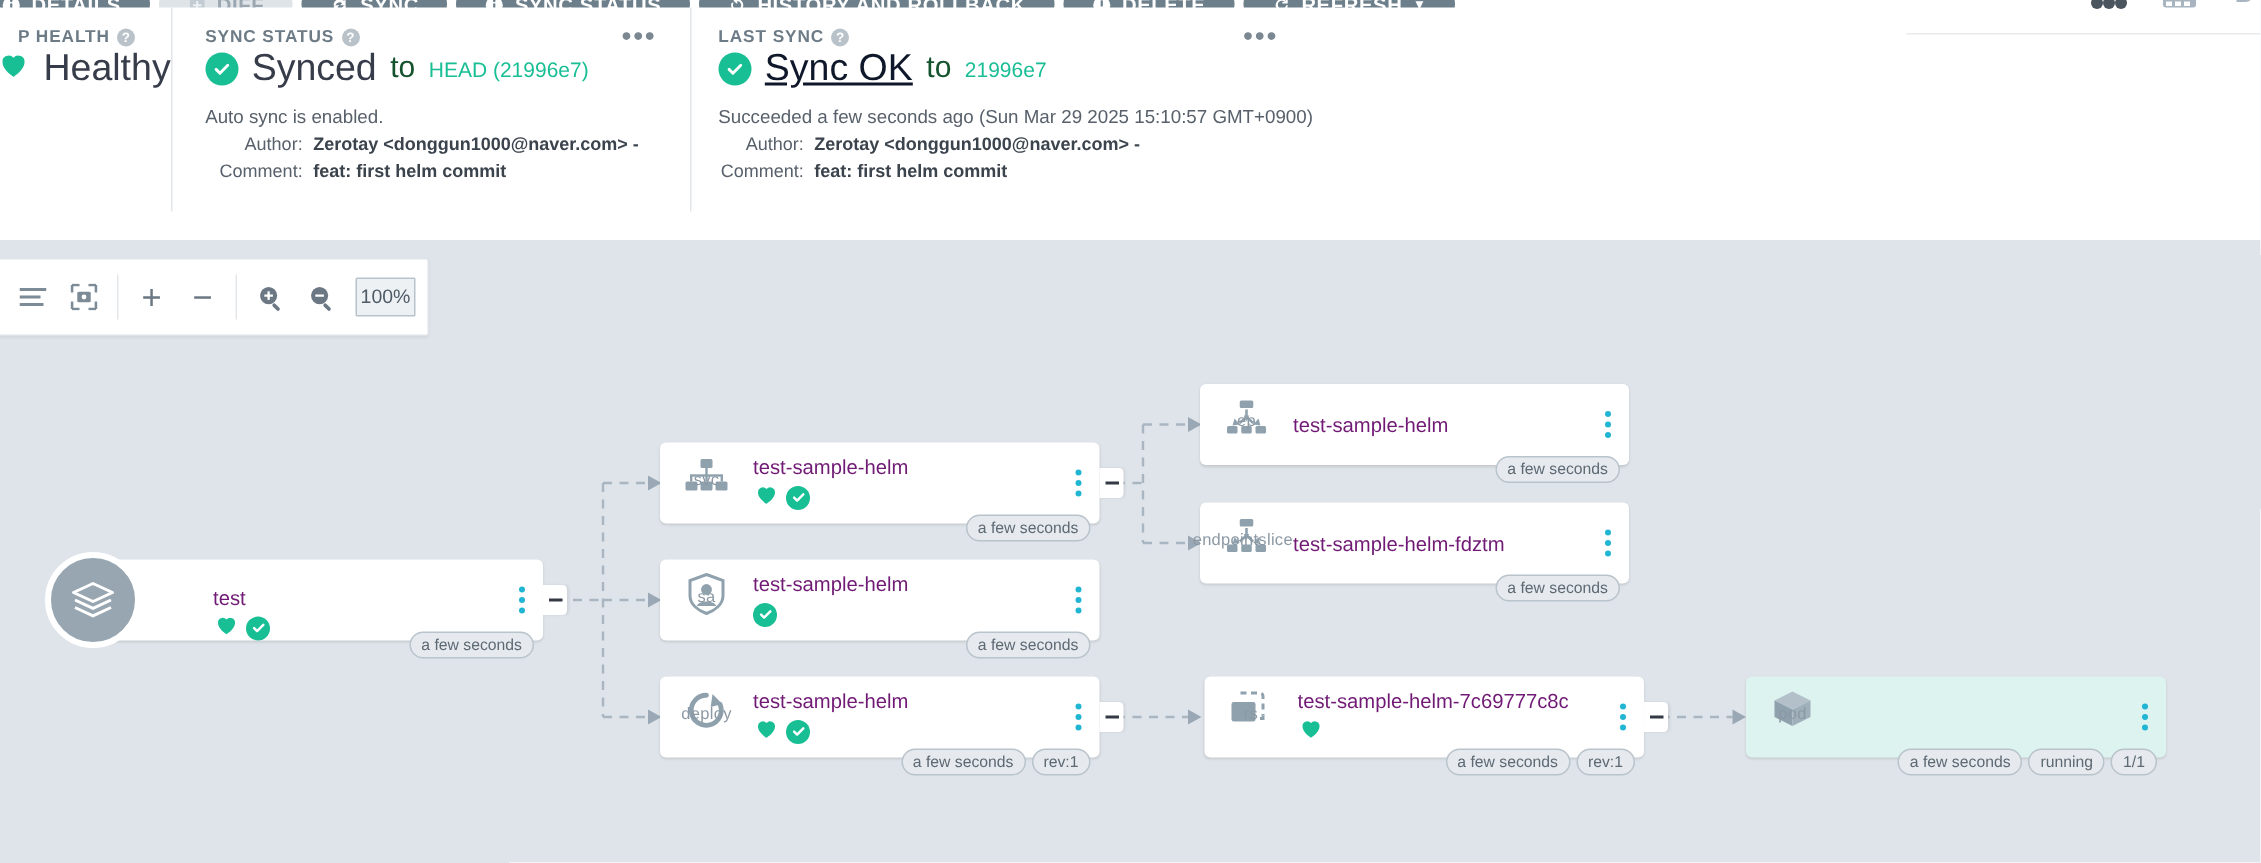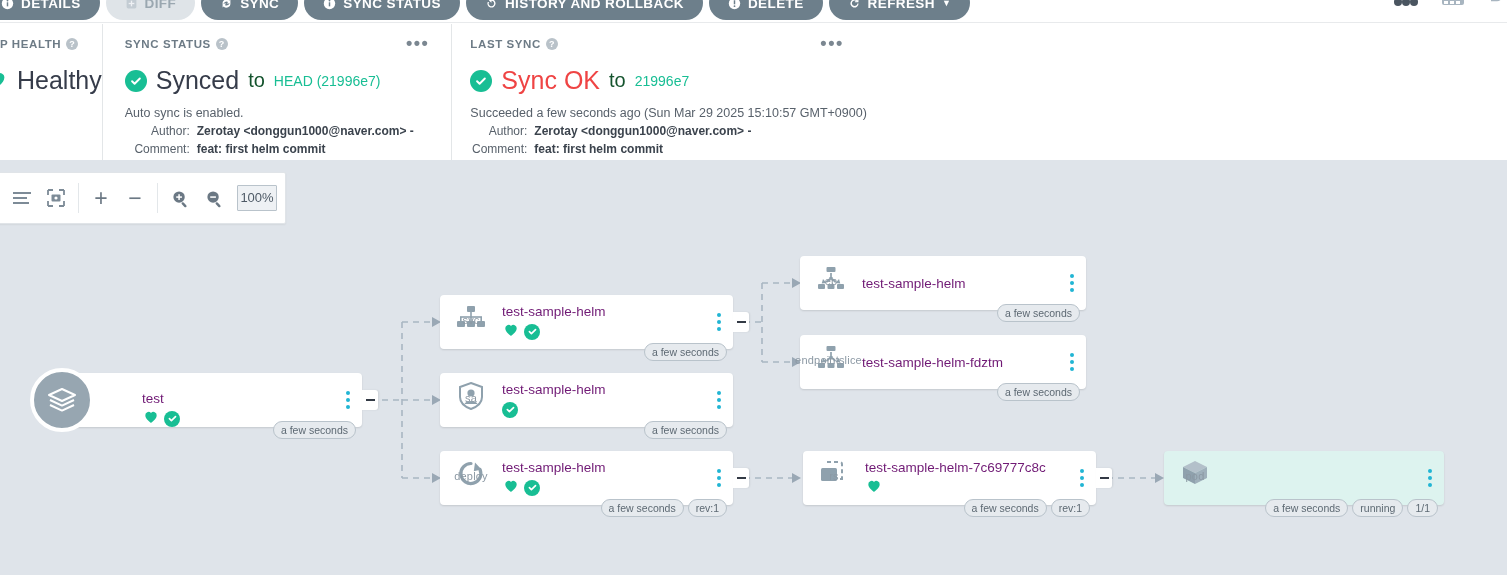--- a/index.html
+++ b/index.html
@@ -23,40 +23,40 @@
     white-space:nowrap; cursor:pointer;
   }
   .tb-btn.light { background:#dfe4e8; color:#9aa7b0; }
   .tb-ico { display:inline-flex; align-items:center; }
   .tb-right { position:absolute; right:4px; top:-12px; display:flex; gap:22px; align-items:center;}
   .tb-right svg { display:block; }
 
   .tb-divider { position:absolute; left:0; top:22px; width:1507px; height:1px; background:#e8eaec; }
 
   
-  .panels { position:absolute; left:0; top:24px; width:1271px; height:136px; background:#fff; display:flex; }
+  .panels { position:absolute; left:0; top:5px; width:1271px; height:136px; background:#fff; display:flex;padding-left:12px; }
   .panel { position:relative; padding:14px 0 0 0; height:136px; }
   .panel.p-health { width:105px; padding-left:0; }
   .panel.p-sync   { width:415px; padding-left:22px; border-left:1px solid #e3e6e8; }
   .panel.p-last   { width:980px; padding-left:18px; border-left:1px solid #e3e6e8; }
 
   .p-title { font-size:11.5px; font-weight:bold; color:#6d7b86; letter-spacing:.6px;
              display:flex; align-items:center; gap:5px; }
   .help-ic {
     width:12px; height:12px; border-radius:50%; background:#b9c2c9; color:#fff;
     font-size:9px; font-weight:bold; display:inline-flex; align-items:center;
     justify-content:center; line-height:1; cursor:pointer;
   }
   .dots-menu {
     position:absolute; right:22px; top:14px; color:#7b8791; font-size:18px;
     letter-spacing:1.5px; line-height:10px; cursor:pointer; font-weight:bold;
   }
-  .p-main { margin-top:16px; display:flex; align-items:center; gap:9px; }
+  .p-main { margin-top:0; display:flex; align-items:center; gap:9px; }
   .p-main .big { font-size:25px; color:#363c4a; font-weight:500; white-space:nowrap;}
-  .p-main .big.green { color:#ef4444; }
+  .p-main .big.green { color:#0f172a;text-decoration:underline; }
   .p-main .to { font-size:20px; color:#14532d; }
   .p-main .rev { font-size:14px; color:#18be94; cursor:pointer; }
   .ok-circle {
     width:22px; height:22px; border-radius:50%; background:#18be94;
     display:inline-flex; align-items:center; justify-content:center; flex:0 0 auto;
   }
   .heart-ic { color:#18be94; }
   .p-sub { margin-top:11px; font-size:12.5px; color:#58616b; }
   .kv { margin-top:4px; font-size:12px; display:flex; }
   .kv .k { width:72px; text-align:right; color:#58616b; padding-right:7px; }

